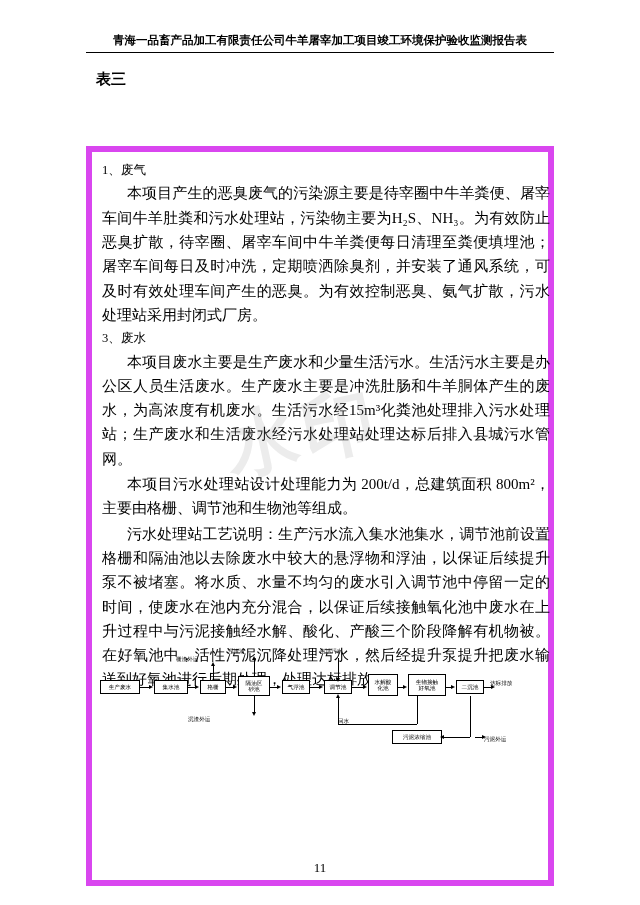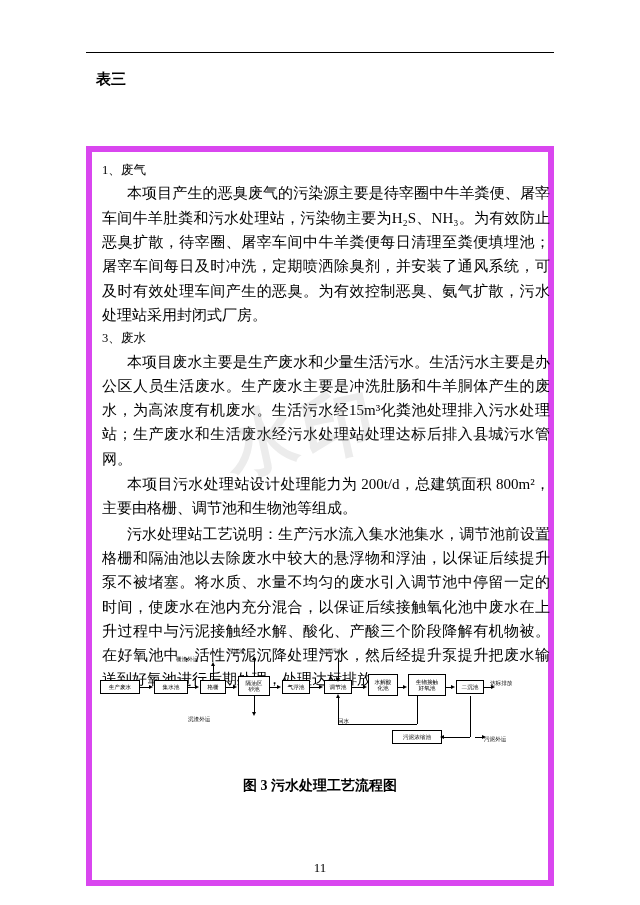--- a/index.html
+++ b/index.html
@@ -170,20 +170,21 @@
     width: 640px;
     text-align: center;
     font-size: 13px;
   }
 </style>
 </head>
 <body>
 
 <div class="page">
 
+  <div class="header-title">青海一品畜产品加工有限责任公司牛羊屠宰加工项目竣工环境保护验收监测报告表</div>
   <div class="header-rule"></div>
 
   <div class="table-label">表三</div>
 
   <div class="doc-box">
     <div class="content">
       <p class="h-item">1、废气</p>
       <p class="para">本项目产生的恶臭废气的污染源主要是待宰圈中牛羊粪便、屠宰车间牛羊肚粪和污水处理站，污染物主要为H₂S、NH₃。为有效防止恶臭扩散，待宰圈、屠宰车间中牛羊粪便每日清理至粪便填埋池；屠宰车间每日及时冲洗，定期喷洒除臭剂，并安装了通风系统，可及时有效处理车间产生的恶臭。为有效控制恶臭、氨气扩散，污水处理站采用封闭式厂房。</p>
       <p class="h-item">3、废水</p>
       <p class="para">本项目废水主要是生产废水和少量生活污水。生活污水主要是办公区人员生活废水。生产废水主要是冲洗肚肠和牛羊胴体产生的废水，为高浓度有机废水。生活污水经15m³化粪池处理排入污水处理站；生产废水和生活废水经污水处理站处理达标后排入县城污水管网。</p>
@@ -271,16 +272,15 @@
     <div class="vline" style="left:378px; top:54px; height:41px;"></div>
     <div class="hline" style="left:350px; top:95px; width:28px;"></div>
     <div class="arrow-l" style="left:348px; top:92.5px;"></div>
 
     <div class="hline" style="left:350px; top:95px; width:0px;"></div>
     <div class="hline" style="left:300px; top:95px; width:0px;"></div>
     <div class="hline" style="left:383px; top:95px; width:8px;"></div>
     <div class="arrow-r" style="left:390px; top:92.5px;"></div>
   </div>
 
-  <div class="fig-caption">图 3 污水处理工艺流程图</div>
 
   <div class="page-number">11</div>
 </div>
 
 </body></html>

